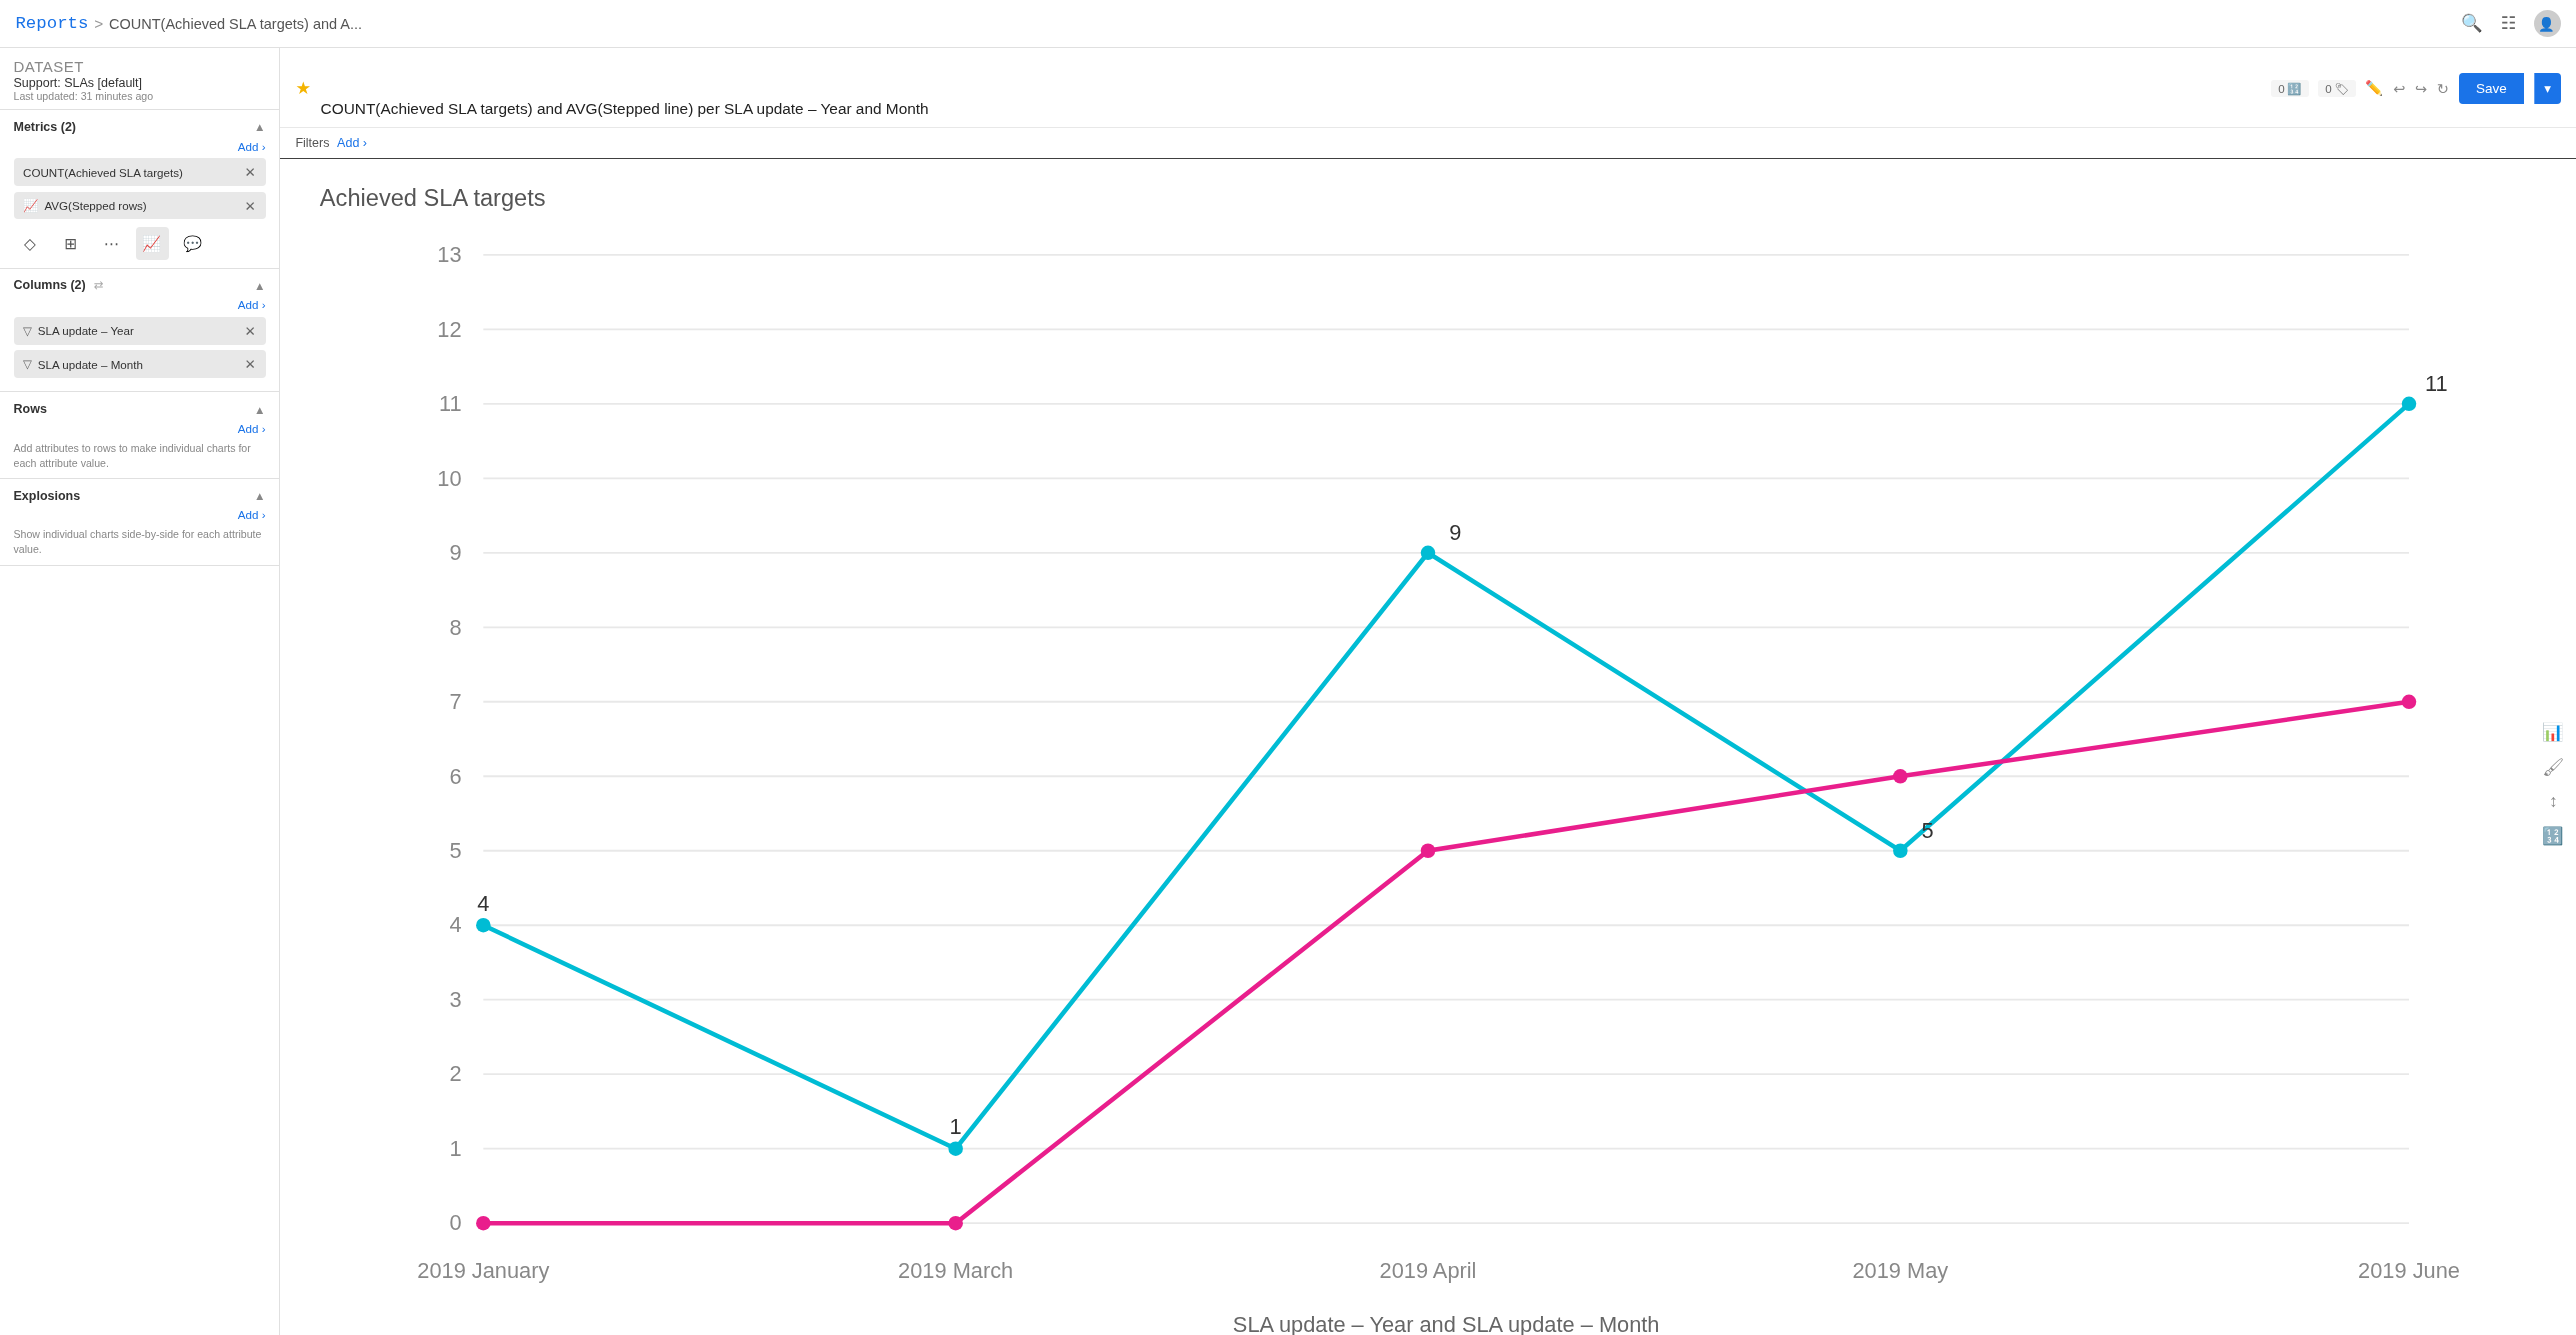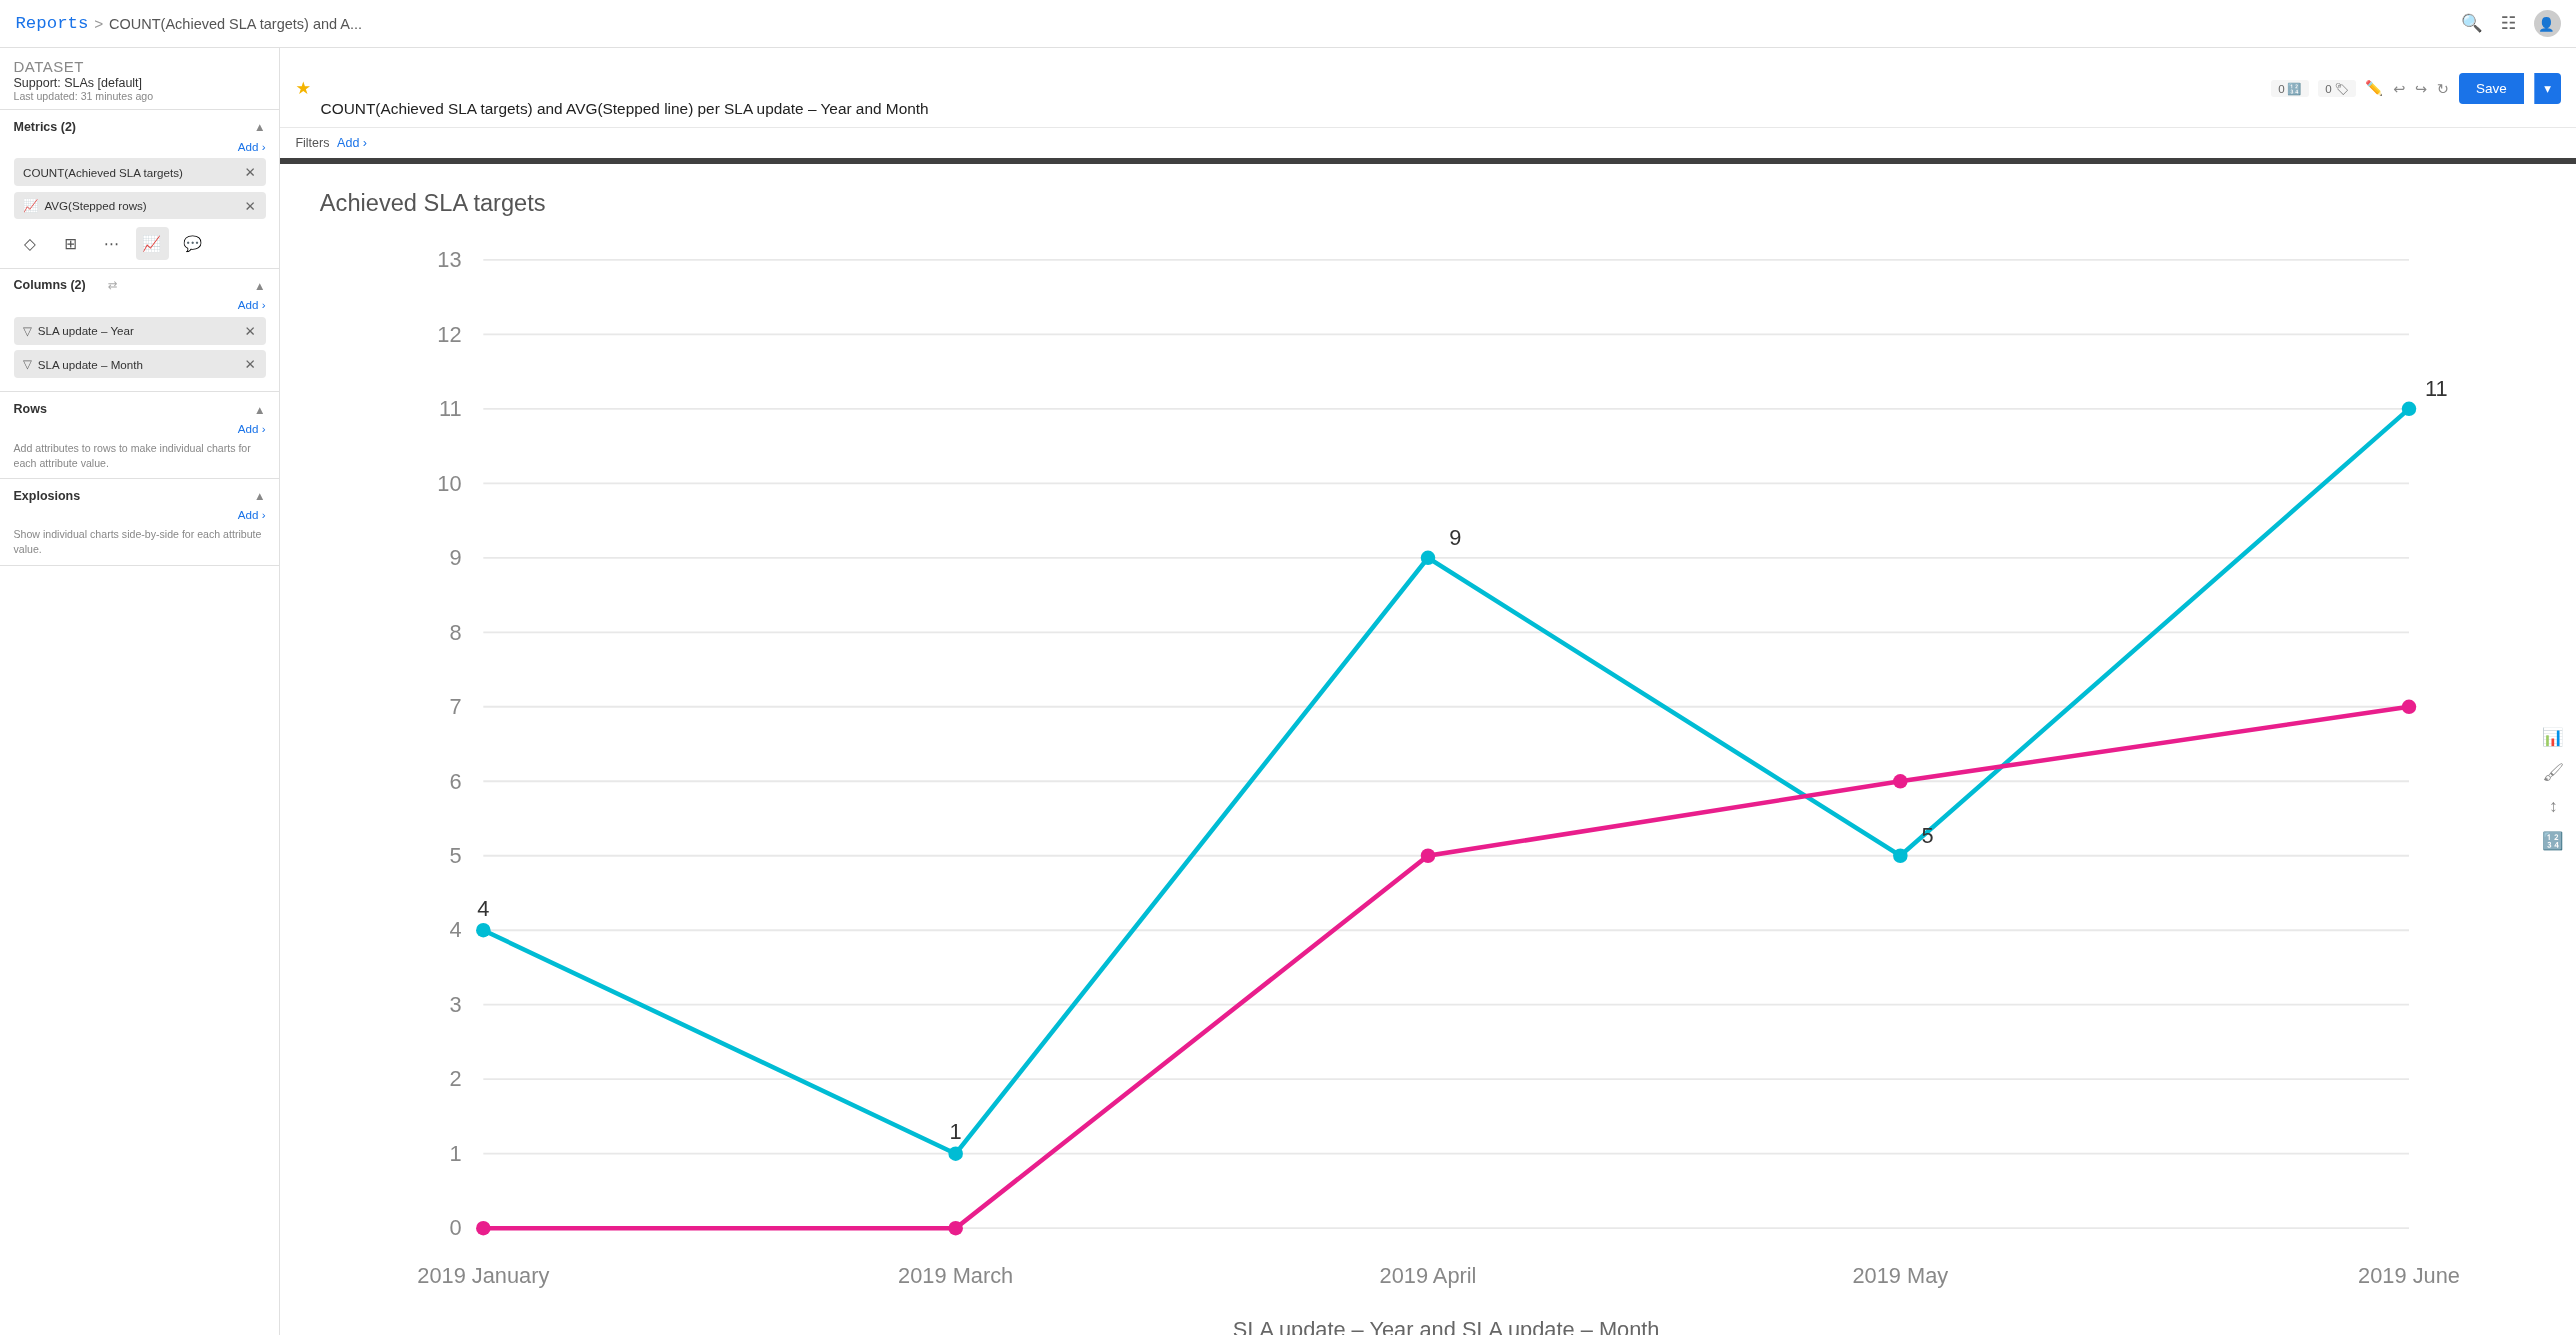--- a/index.html
+++ b/index.html
@@ -78,35 +78,35 @@
       background: #1a73e8; color: #fff; border: none; border-radius: 3.9px 0 0 3.9px;
       padding: 7.7px 17.4px; font-size: 13.5px; cursor: pointer; font-weight: 500;
     }
     .save-dropdown {
       background: #1a73e8; color: #fff; border: none; border-left: 1px solid rgba(255,255,255,0.3);
       border-radius: 0 3.9px 3.9px 0; padding: 7.7px 9.6px; cursor: pointer;
     }
 
     .filters-bar {
       display: flex; align-items: center; gap: 7.7px;
-      padding: 7.7px 15.4px; border-bottom: 6px solid #404040;
+      padding: 7.7px 15.4px; border-bottom: 1px solid #404040;
     }
     .filters-label { font-size: 12.5px; color: #555; }
     .filters-add { color: #1a73e8; font-size: 12.5px; cursor: pointer; }
 
     .chart-container { flex: 1; position: relative; padding: 9.6px 58px 58px 58px; }
 
     
     .right-toolbar {
       position: absolute; right: 11.6px; top: 50%; transform: translateY(-50%);
       display: flex; flex-direction: column; gap: 13.5px; align-items: center;
     }
     .rt-icon { color: #888; font-size: 17.4px; cursor: pointer; }
 
-    .columns-section-title-row { display: flex; align-items: flex-start; gap: 22px; }
+    .columns-section-title-row { display: flex; align-items: flex-start; gap: 8px; }
   </style>
 </head>
 <body>
 
 <div class="header">
   <div class="header-left">
     <span class="header-reports">Reports</span>
     <span class="header-sep">&gt;</span>
     <span class="header-title">COUNT(Achieved SLA targets) and A...</span>
   </div>

